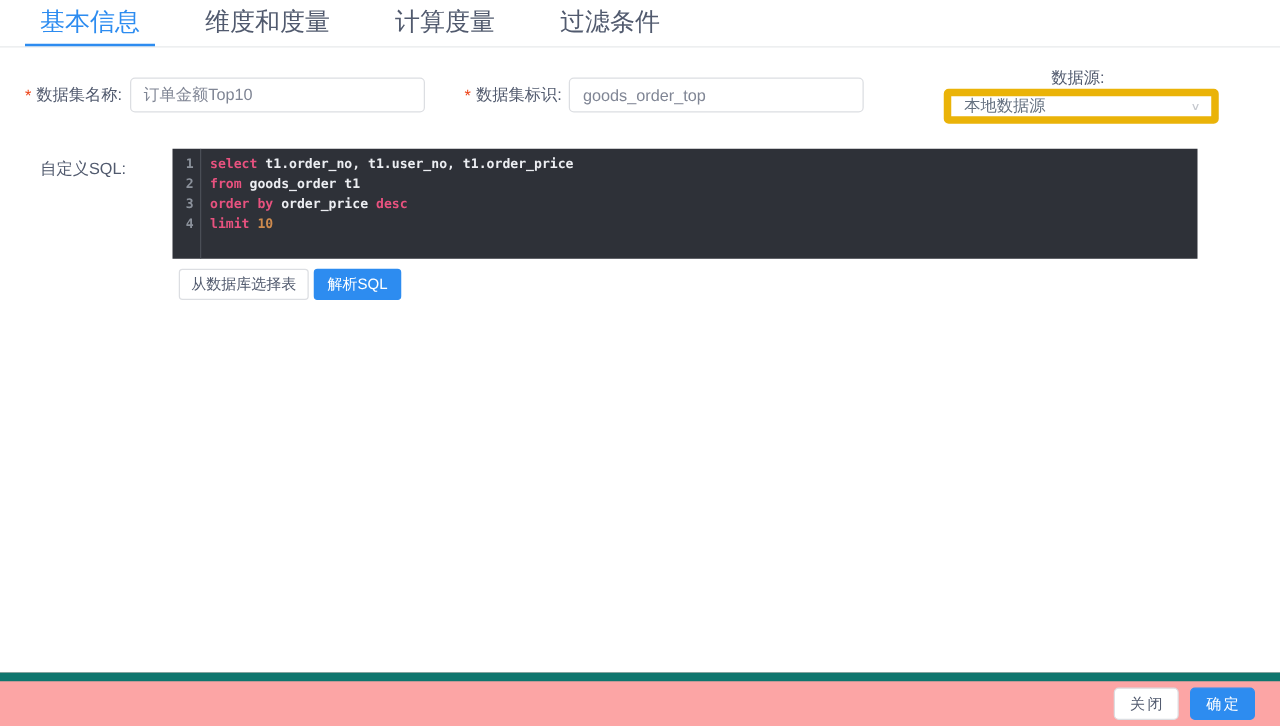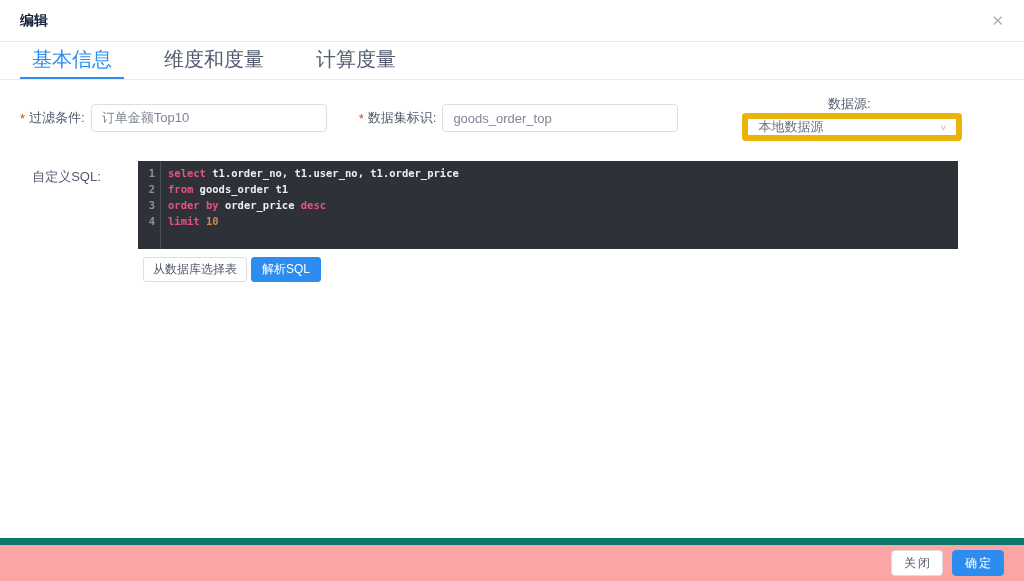--- a/index.html
+++ b/index.html
@@ -60,35 +60,32 @@
   .dlg-footer { position:absolute; left:0; right:0; bottom:0; height:43px;
     border-top:7px solid #0f766e; display:flex; align-items:center; justify-content:flex-end;
     padding:0 20px; gap:9px; background:#fca5a5; }
   .btn-footer { height:26px; letter-spacing:2px; padding:0 10px 0 12px; border-radius:4px; }
 </style>
 </head>
 <body style="--primary: #2d8cf0; --required: #ed4014; --editor-bg: #2e3138; --editor-divider: #4a4e56; --gutter-text: #8b919b; --code-text: #eceef2; --code-kw: #e8527f; --code-num: #cf8b4e;">
 
 <div class="dlg">
 
-  <div class="dlg-header">
-    <span class="dlg-title">编辑</span>
-    <span class="dlg-close">✕</span>
-  </div>
 
   <div class="tabs">
     <div class="tab active">基本信息</div>
     <div class="tab">维度和度量</div>
     <div class="tab">计算度量</div>
+    <div class="tab">过滤条件</div>
   </div>
 
   <div class="form-row">
     <div class="form-item">
       <span class="req">*</span>
-      <span class="lbl">过滤条件:</span>
+      <span class="lbl">数据集名称:</span>
       <input class="txt" type="text" value="订单金额Top10" style="">
     </div>
     <div class="form-item item-code">
       <span class="req">*</span>
       <span class="lbl">数据集标识:</span>
       <input class="txt" type="text" value="goods_order_top" style="">
     </div>
     <div class="form-item item-src">
       <span class="lbl">数据源:</span>
       <div class="select">

